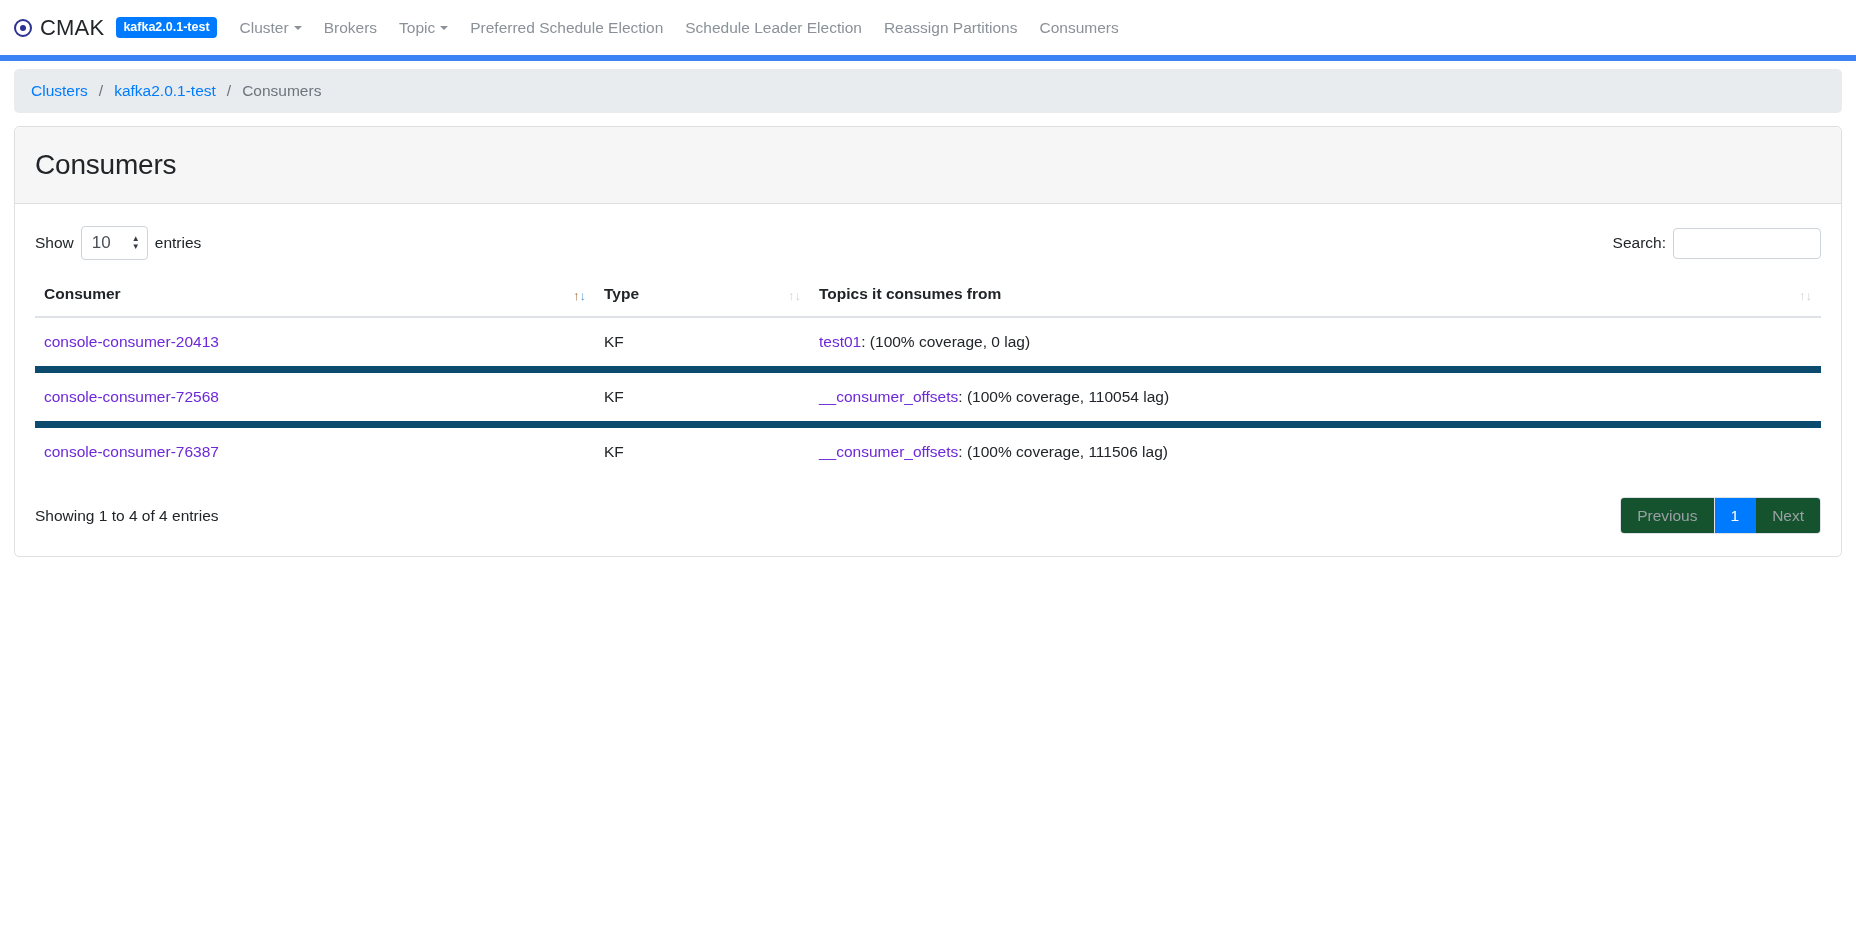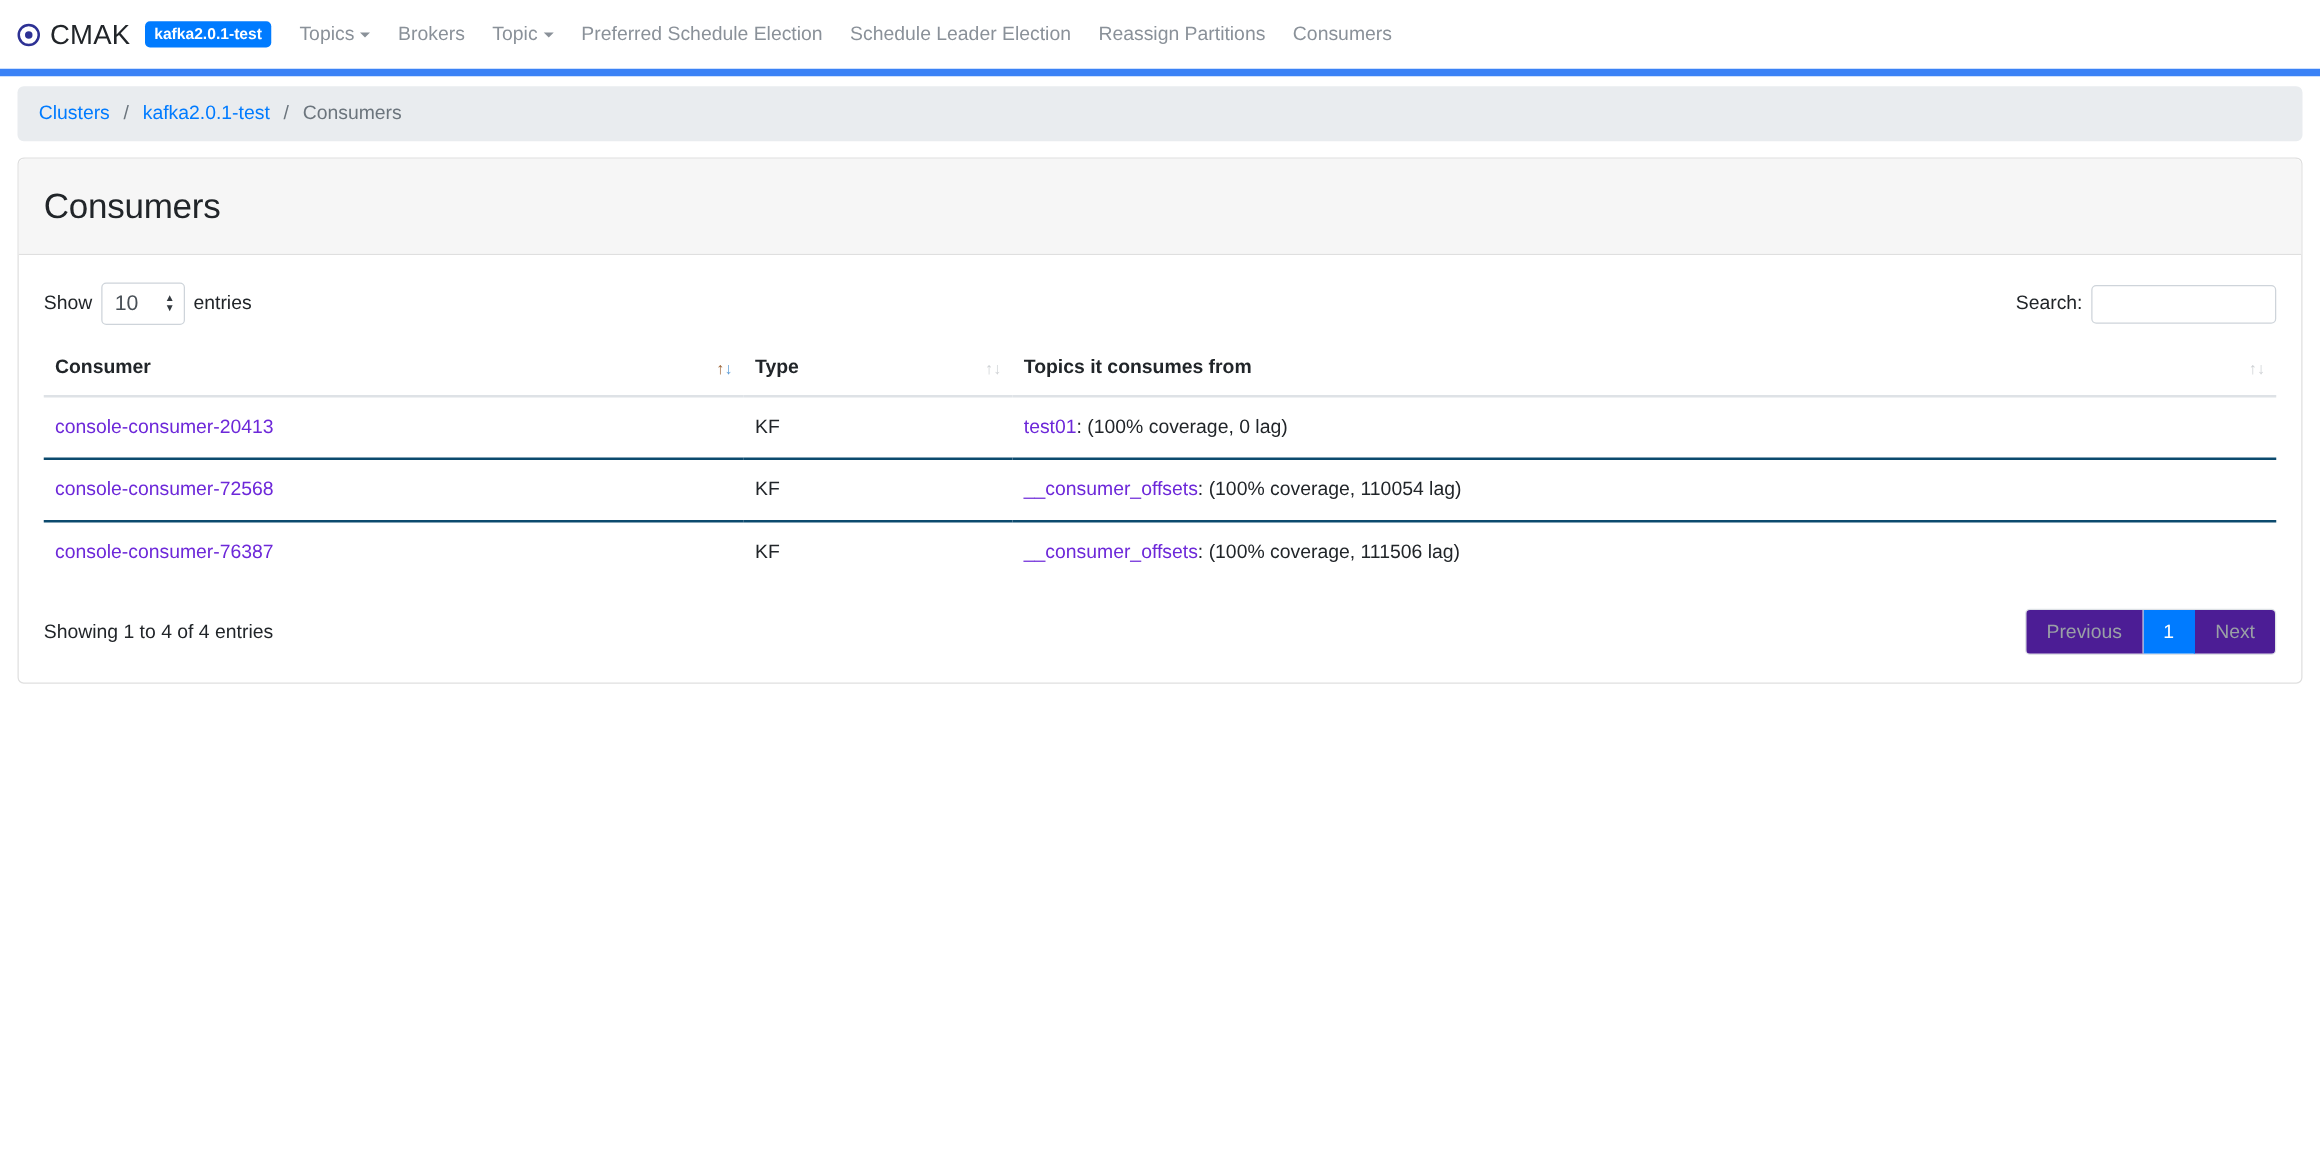--- a/index.html
+++ b/index.html
@@ -180,21 +180,21 @@
   table.dt thead th {
     text-align: left;
     font-weight: bold;
     padding: 11px 9px 13px;
     border-bottom: 2px solid #dee2e6;
     position: relative;
     white-space: nowrap;
   }
   table.dt tbody td {
     padding: 15px 9px;
-    border-top: 2px solid #0c4a6e;
+    border-top: 7px solid #0c4a6e;
     vertical-align: middle;
   }
   table.dt tbody tr:first-child td { border-top: none; }
   .col-consumer { width: 560px; }
   .col-type { width: 215px; }
   .col-topics { width: auto; }
 
   .sort-ind {
     position: absolute;
     right: 9px;
@@ -225,21 +225,21 @@
     list-style: none;
     margin: 0; padding: 0;
     border-radius: 4px;
     overflow: hidden;
     border: 1px solid #dee2e6;
   }
   .page-btn {
     padding: 9px 16px;
     font-size: 15.5px;
     color: #9aa0a6;
-    background: #4c1d95;
+    background: #14532d;
     text-decoration: none;
     border-right: 1px solid #dee2e6;
     display: inline-flex;
     align-items: center;
     line-height: 1.1;
   }
   .pagination li:last-child .page-btn { border-right: none; }
   .page-btn.active {
     background: #007bff;
     color: #ffffff;
@@ -251,21 +251,21 @@
 
 <nav class="navbar">
   <a class="brand" href="#">
     <span class="brand-logo"></span>
     <span>CMAK</span>
   </a>
   <span class="cluster-badge">kafka2.0.1-test</span>
   <ul class="nav-items">
     <li>
       <a class="nav-link" href="#">
-        <span>Topics</span>
+        <span>Cluster</span>
         <span class="caret"></span>
       </a>
     </li>
     <li>
       <a class="nav-link" href="#">
         <span>Brokers</span>
       </a>
     </li>
     <li>
       <a class="nav-link" href="#">

